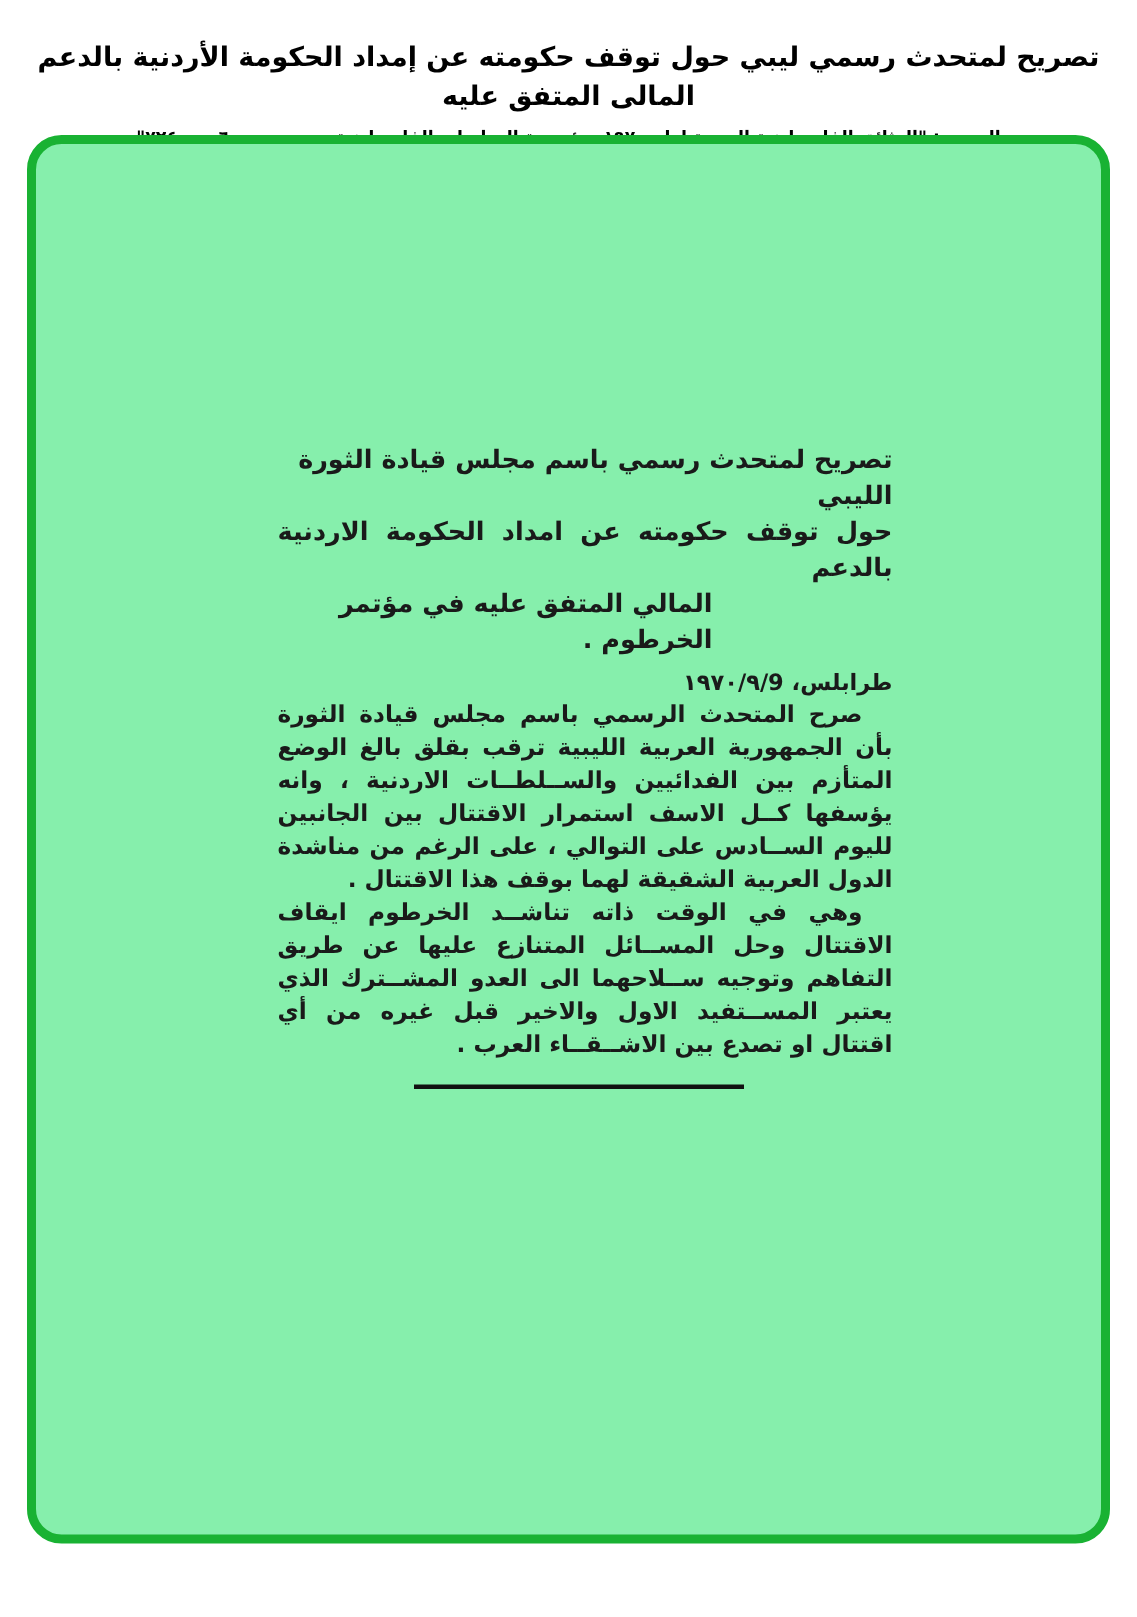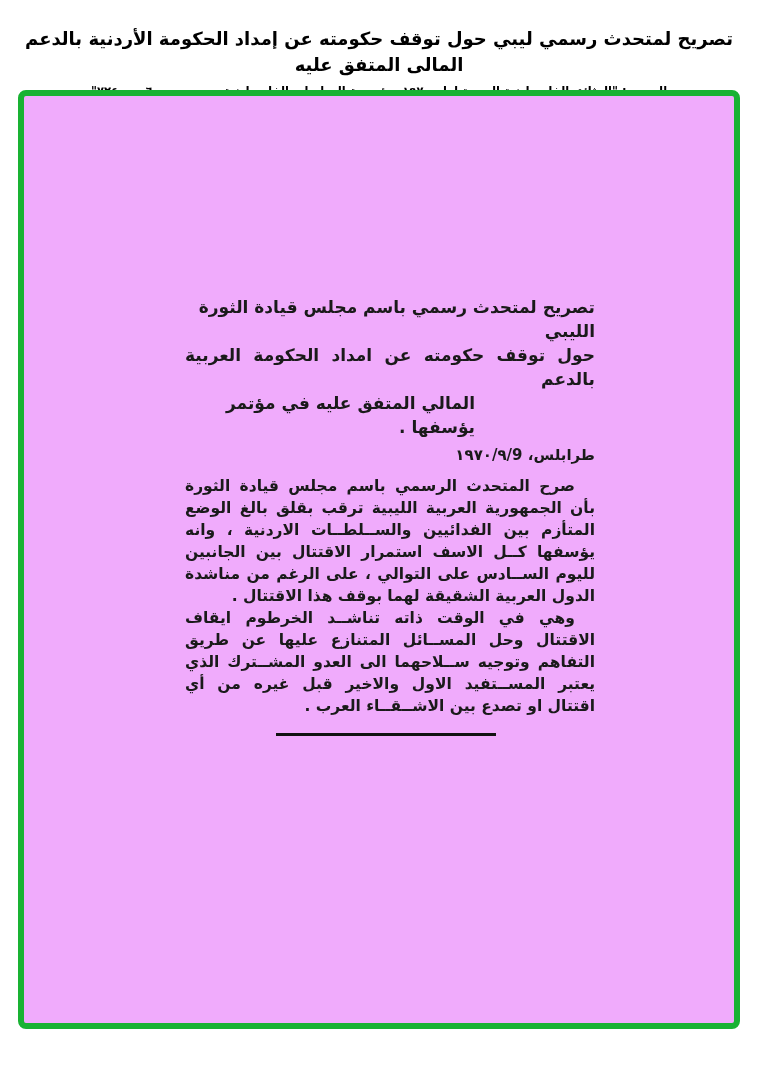--- a/index.html
+++ b/index.html
@@ -36,22 +36,22 @@
     color: #000000;
   }
   
   .frame {
     position: absolute;
     left: 18px;
     top: 90px;
     width: 722px;
     height: 939px;
     border: 6px solid #19b233;
-    border-radius: 8px;
-    background: #f0abfc;
+    border-radius: 23px;
+    background: #86efac;
   }
   
   .doc {
     position: absolute;
     top: 199px;
     right: 139px;
     width: 410px;
     direction: rtl;
     font-weight: 700;
     color: #1a1a1a;
@@ -66,21 +66,21 @@
   .dateline {
     margin-top: 6px;
     padding-left: 55px;
     display: flex;
     justify-content: space-between;
     align-items: baseline;
     font-size: 15px;
     line-height: 20px;
     white-space: nowrap;
   }
-  .paras { margin-top: 10px; }
+  .paras { }
   .para {
     font-size: 15.5px;
     line-height: 22px;
     text-align: justify;
     text-indent: 20px;
   }
   .divider {
     margin-top: 16px;
     margin-right: 99px;
     width: 220px;
@@ -96,22 +96,22 @@
   <div class="caption">
     <div class="caption-title">تصريح لمتحدث رسمي ليبي حول توقف حكومته عن إمداد الحكومة الأردنية بالدعم المالى المتفق عليه</div>
     <div class="caption-source">المصدر: "الوثائق الفلسطينية العربية لعام ١٩٧٠، مؤسسة الدراسات الفلسطينية، بيروت، مج ٦، ص ٧٢٤"</div>
   </div>
 
   <div class="frame">
     <div class="doc">
 
       <div class="doc-title">
         <div class="t-line">تصريح لمتحدث رسمي باسم مجلس قيادة الثورة الليبي</div>
-        <div class="t-line t-fill">حول توقف حكومته عن امداد الحكومة العربية بالدعم</div>
-        <div class="t-line t-indent">المالي المتفق عليه في مؤتمر يؤسفها .</div>
+        <div class="t-line t-fill">حول توقف حكومته عن امداد الحكومة الاردنية بالدعم</div>
+        <div class="t-line t-indent">المالي المتفق عليه في مؤتمر الخرطوم .</div>
       </div>
 
       <div class="dateline">
         <span>طرابلس، ١٩٧٠/٩/9</span>
       </div>
 
       <div class="paras">
         <p class="para">صرح المتحدث الرسمي باسم مجلس قيادة الثورة بأن الجمهورية العربية الليبية ترقب بقلق بالغ الوضع المتأزم بين الفدائيين والســلطــات الاردنية ، وانه يؤسفها كــل الاسف استمرار الاقتتال بين الجانبين لليوم الســادس على التوالي ، على الرغم من مناشدة الدول العربية الشقيقة لهما بوقف هذا الاقتتال .</p>
         <p class="para">وهي في الوقت ذاته تناشــد الخرطوم ايقاف الاقتتال وحل المســائل المتنازع عليها عن طريق التفاهم وتوجيه ســلاحهما الى العدو المشــترك الذي يعتبر المســتفيد الاول والاخير قبل غيره من أي اقتتال او تصدع بين الاشــقــاء العرب .</p>
       </div>

